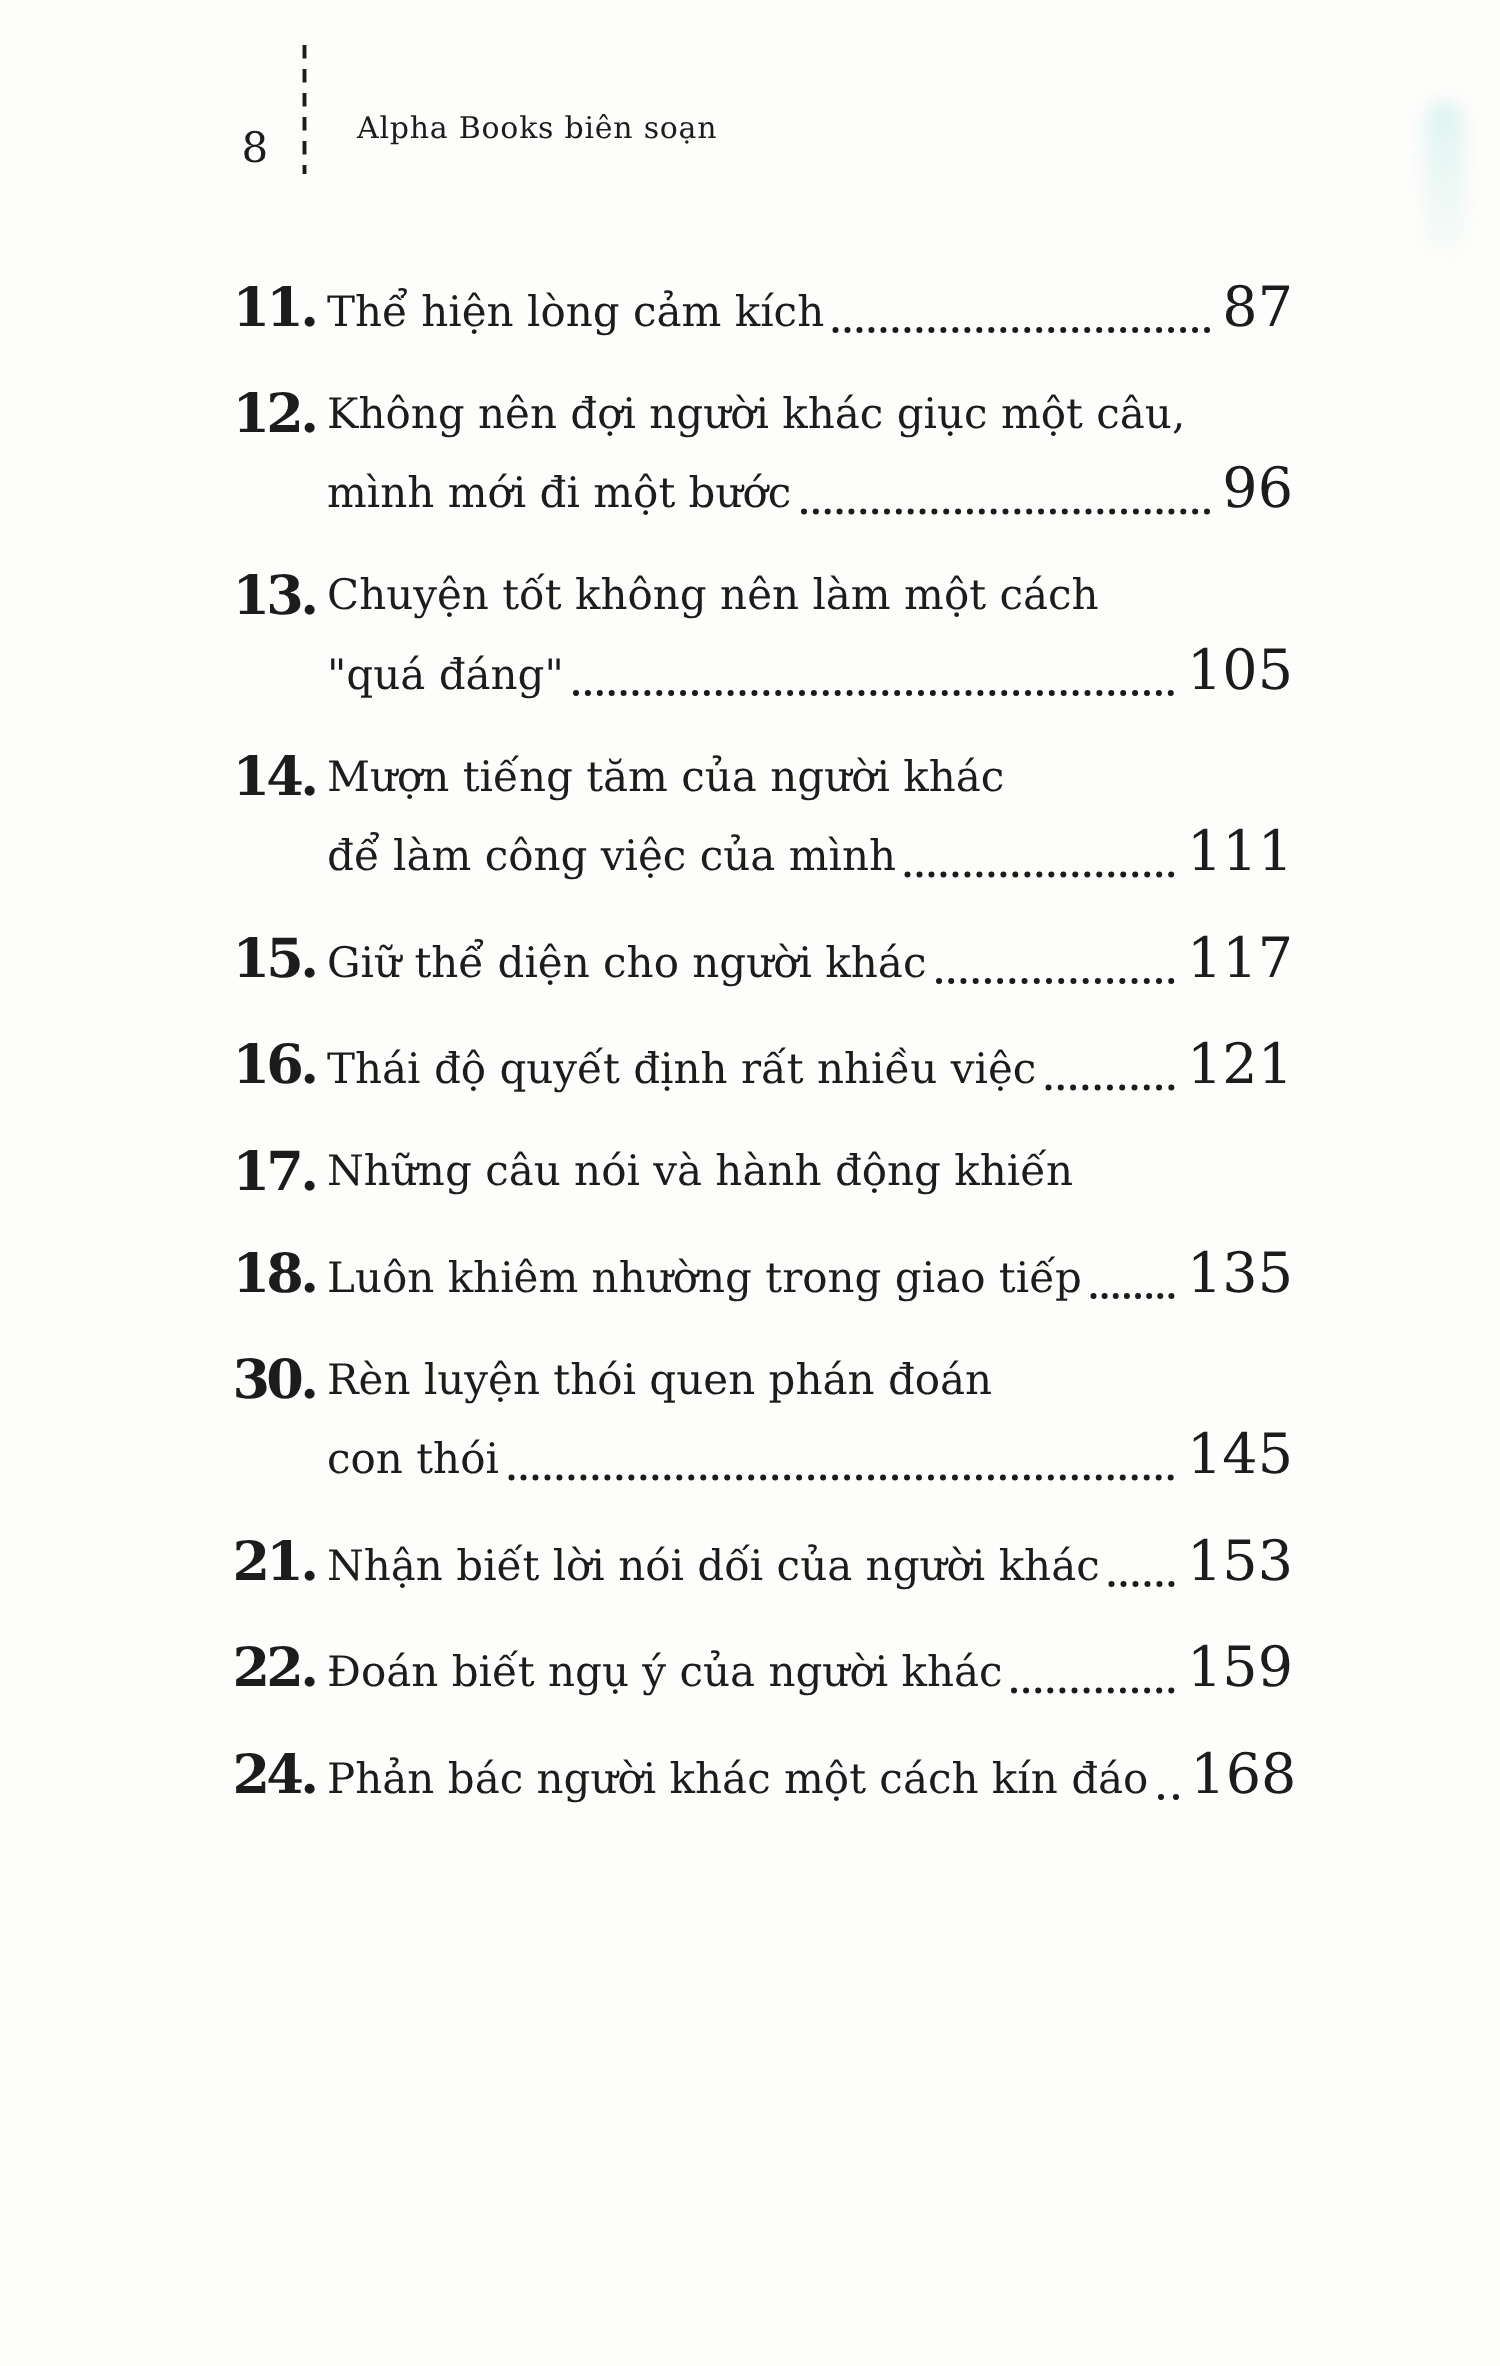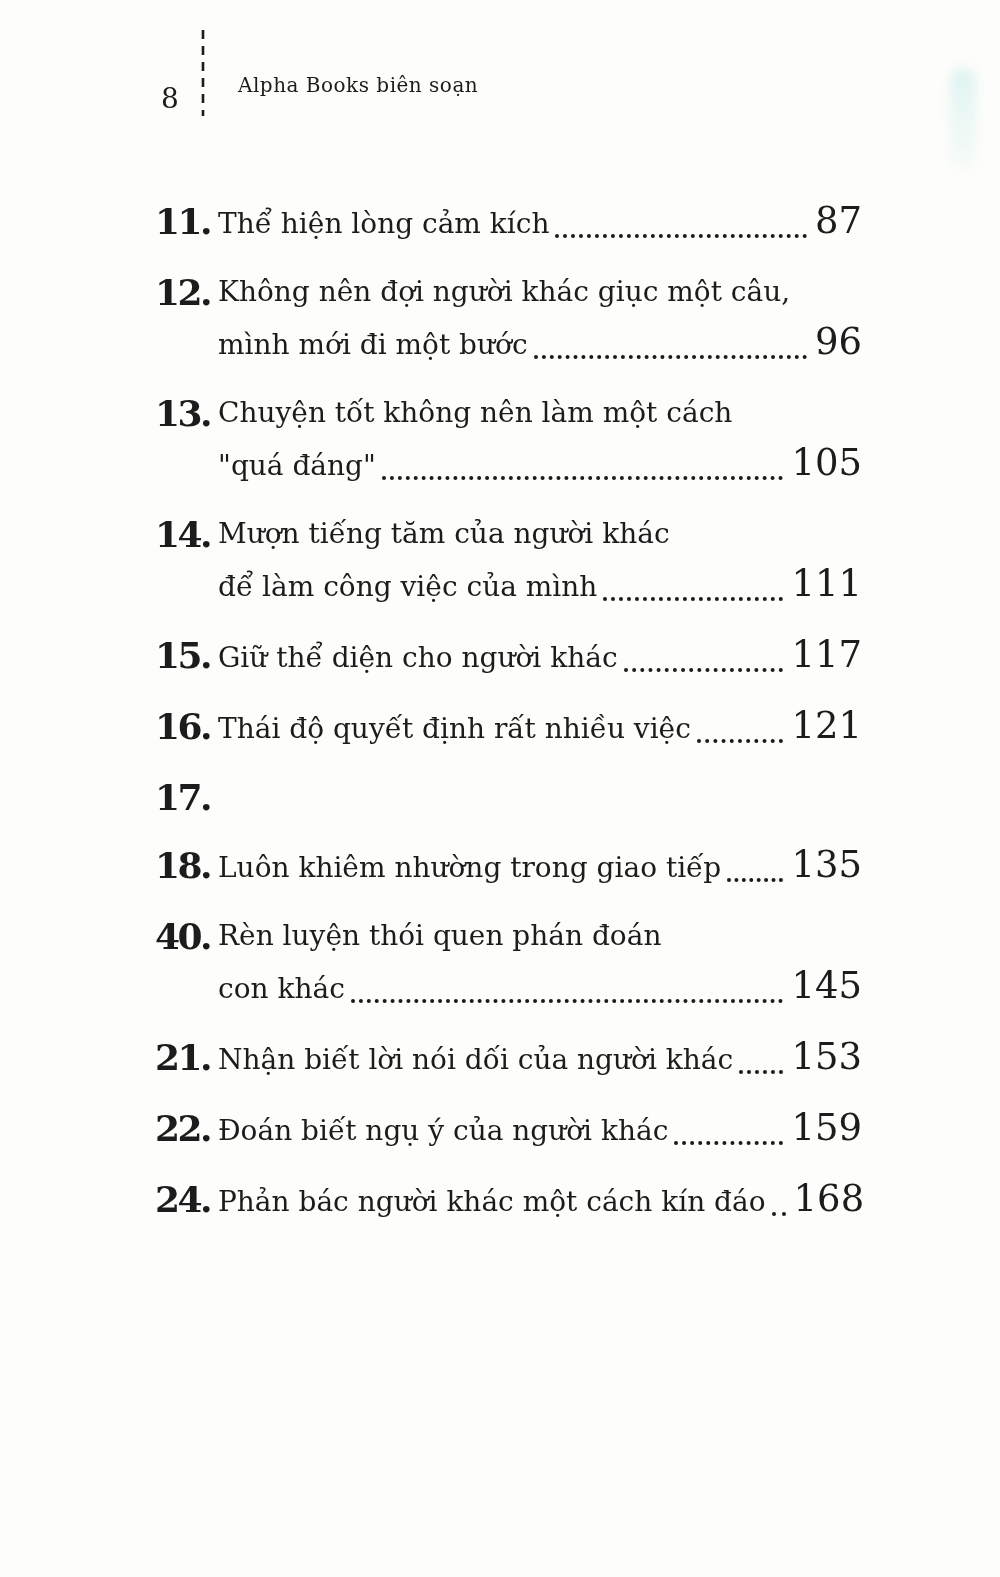--- a/index.html
+++ b/index.html
@@ -48,21 +48,20 @@
   
   .toc {
     position: absolute;
     left: 155px; top: 180px;
     width: 707px;
   }
   .entry {
     display: flex;
     align-items: flex-start;
     margin-bottom: 18px;
-    margin-top: 16px;
   }
   .num {
     flex: 0 0 63px;
     width: 63px;
     font-size: 36px;
     font-weight: bold;
     letter-spacing: -2.5px;
     line-height: 50px;
   }
   .lines { flex: 1 1 auto; min-width: 0; }
@@ -179,46 +178,50 @@
     <span class="txt">Thái độ quyết định rất nhiều việc</span>
     <span class="leader"></span>
     <span class="pg">121</span>
   </div>
 </div>
   </div>
 
   <div class="entry">
     <div class="num">17.</div>
     <div class="lines">
+  <div class="line">
+    <span class="txt">Những câu nói và hành động khiến</span>
+
+  </div>
 
 </div>
   </div>
 
   <div class="entry">
     <div class="num">18.</div>
     <div class="lines">
   <div class="line">
     <span class="txt">Luôn khiêm nhường trong giao tiếp</span>
     <span class="leader"></span>
     <span class="pg">135</span>
   </div>
 </div>
   </div>
 
 
   <div class="entry">
-    <div class="num">40.</div>
+    <div class="num">30.</div>
     <div class="lines">
   <div class="line">
     <span class="txt">Rèn luyện thói quen phán đoán</span>
 
   </div>
 
   <div class="line">
-    <span class="txt">con khác</span>
+    <span class="txt">con thói</span>
     <span class="leader"></span>
     <span class="pg">145</span>
   </div>
 </div>
   </div>
 
   <div class="entry">
     <div class="num">21.</div>
     <div class="lines">
   <div class="line">

